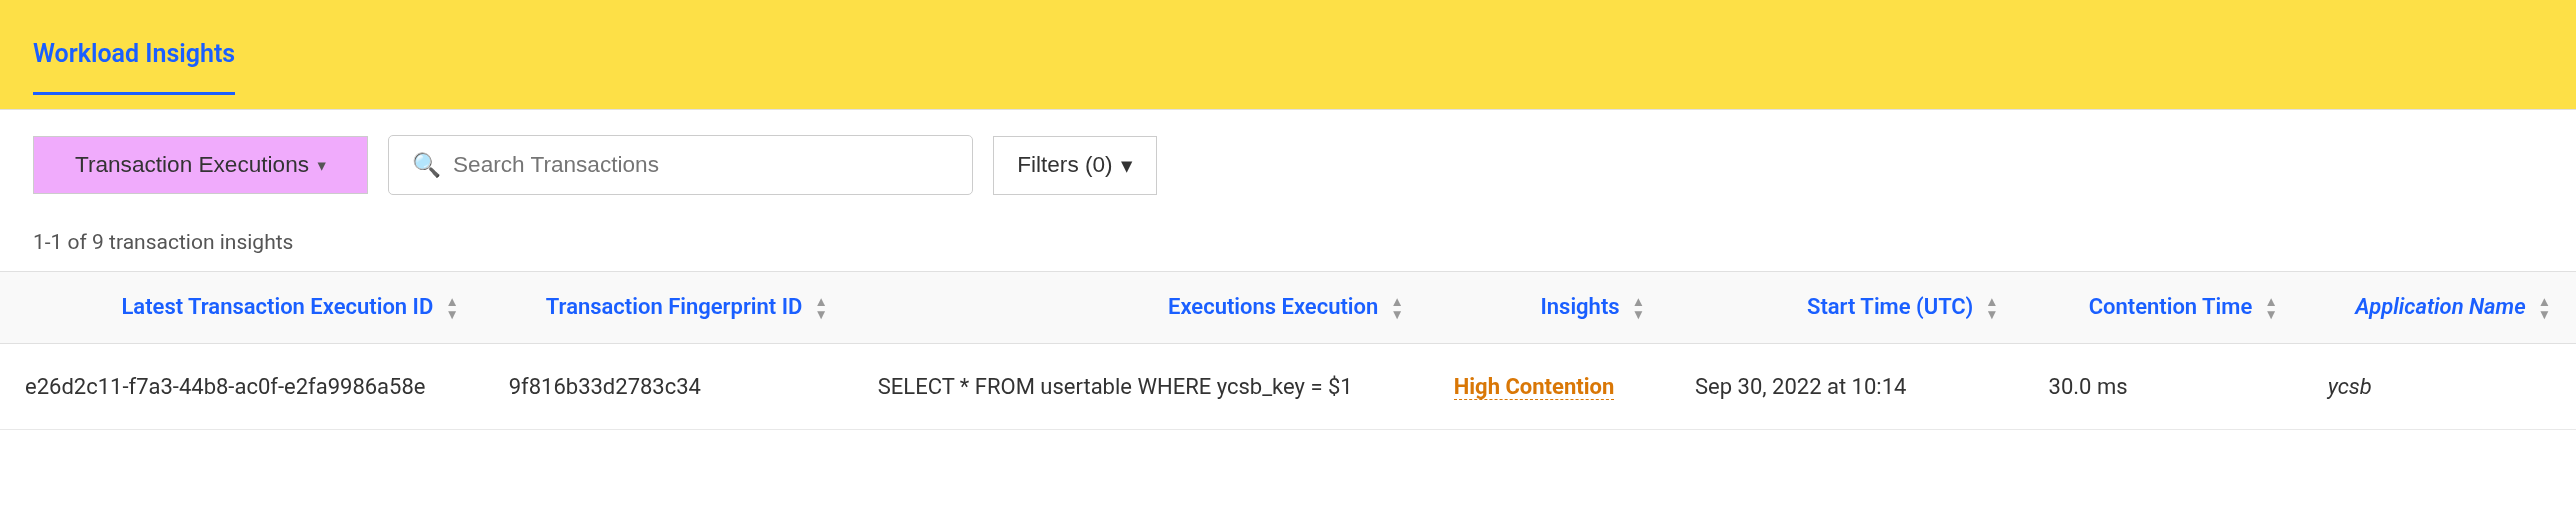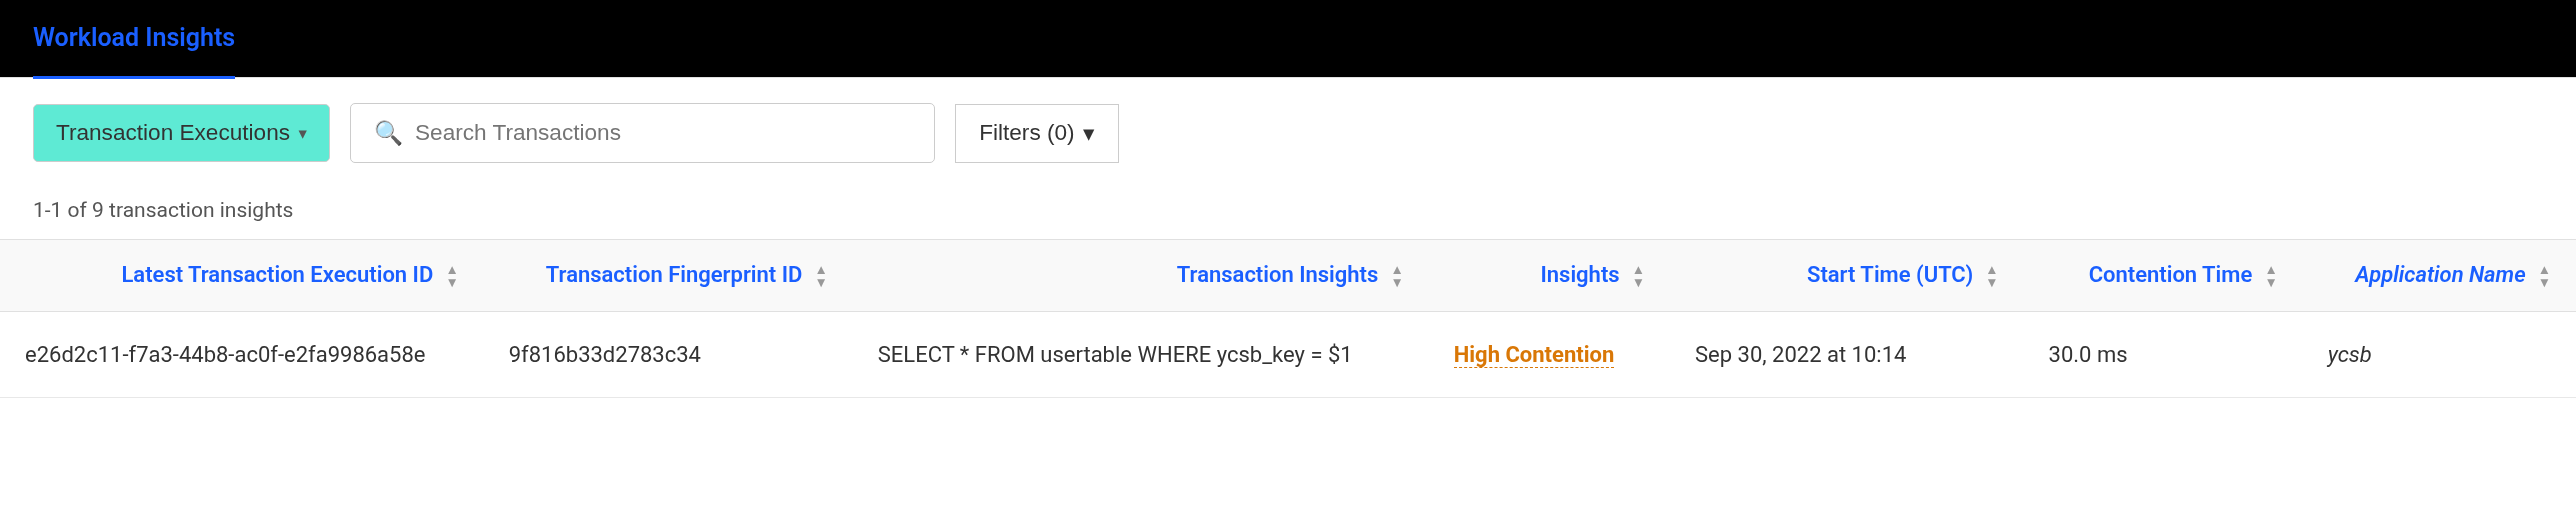--- a/index.html
+++ b/index.html
@@ -12,22 +12,22 @@
     .container {
       background: #fff;
       min-height: 527px;
       width: 2576px;
       overflow: hidden;
     }
     
     .tabs {
       display: flex;
       border-bottom: 1.7px solid #e0e0e0;
-      padding: 0 33px;
-      background: #000000;
+      padding: 16px 33px;
+      background: #fde047;
     }
     .tab {
       padding: 23.4px 0;
       margin-right: 50px;
       font-size: 25px;
       cursor: pointer;
       color: #666;
       border-bottom: 3.3px solid transparent;
       margin-bottom: -1.7px;
     }
@@ -41,24 +41,24 @@
       display: flex;
       align-items: center;
       padding: 25px 33px;
       gap: 20px;
       background: #fff;
     }
     .dropdown-btn {
       display: flex;
       align-items: center;
       gap: 8.4px;
-      padding: 15px 22px;
+      padding: 15px 41px;
       border: 1.7px solid #ccc;
-      border-radius: 5px;
-      background: #5eead4;
+      border-radius: 0;
+      background: #f0abfc;
       cursor: pointer;
       font-size: 22.6px;
       color: #333;
       white-space: nowrap;
     }
     .dropdown-btn .chevron {
       font-size: 16.7px;
       color: #555;
     }
     .search-box {
@@ -198,21 +198,21 @@
               </span>
           </th>
           <th class="col-fingerprint">
             <span>Transaction Fingerprint ID</span>
             <span class="sort-icon">
                 <span>▲</span>
                 <span>▼</span>
               </span>
           </th>
           <th class="col-transaction">
-            <span>Transaction Insights</span>
+            <span>Executions Execution</span>
             <span class="sort-icon">
                 <span>▲</span>
                 <span>▼</span>
               </span>
           </th>
           <th class="col-insights">
             <span>Insights</span>
             <span class="sort-icon">
                 <span>▲</span>
                 <span>▼</span>

